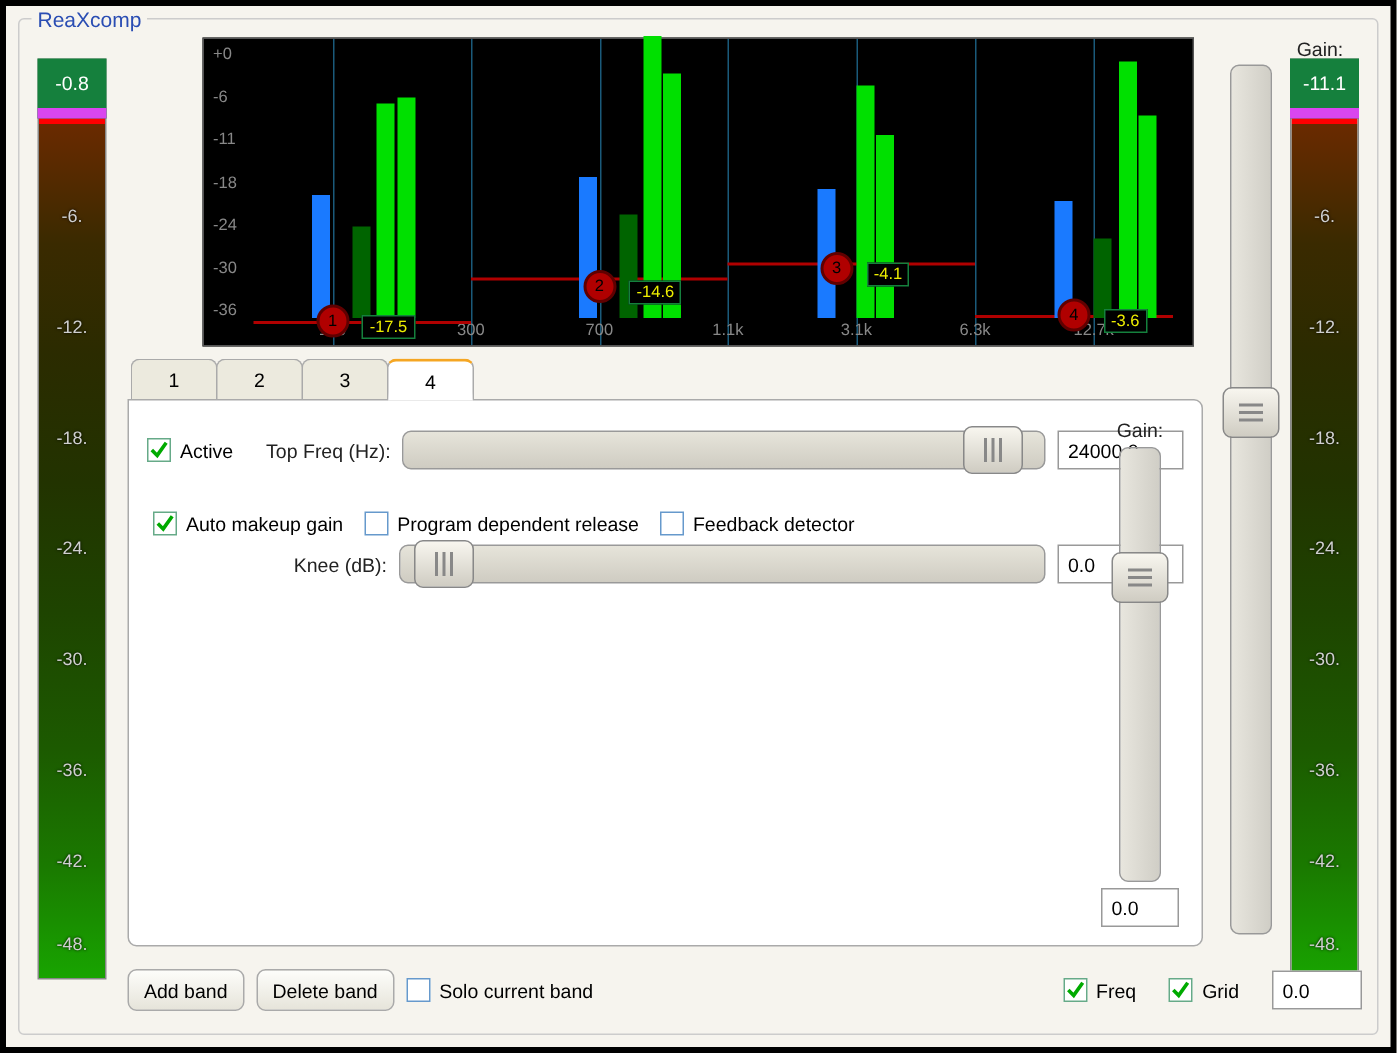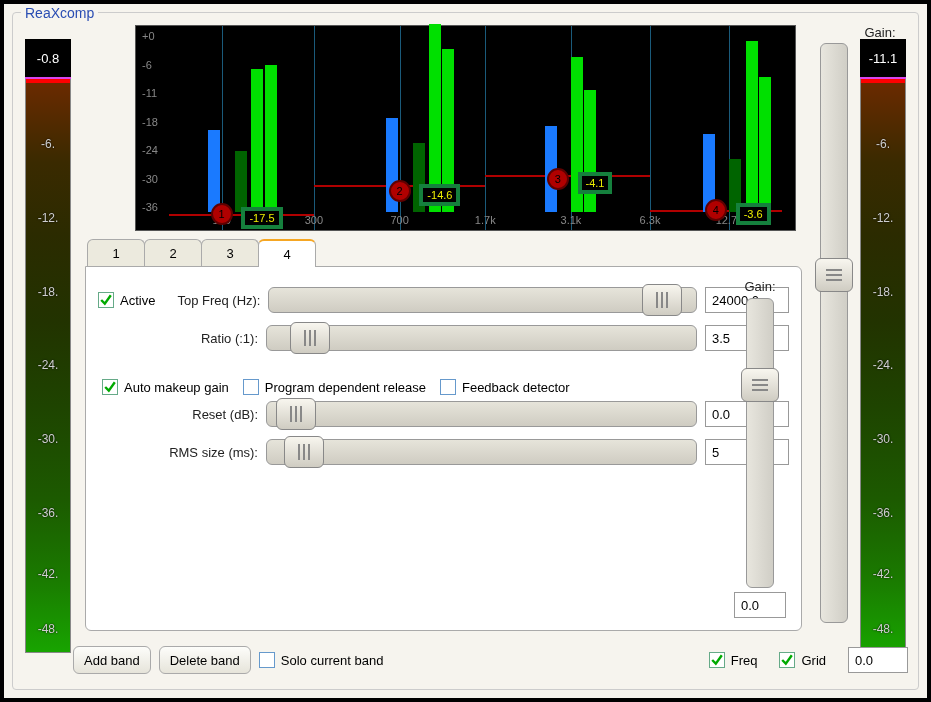--- a/index.html
+++ b/index.html
@@ -4,45 +4,45 @@
 <style>
 * { box-sizing: border-box; margin: 0; padding: 0; font-family: "Segoe UI", Tahoma, sans-serif; font-size: 13px; }
 body { background: #fff; }
 .frame { width: 931px; height: 702px; border: 4px solid #000; background: #f6f4ee; position: relative; }
 .inner { position: absolute; inset: 8px; border: 1px solid #ccc; border-radius: 4px; background: #f6f4ee; }
 .title { position: absolute; top: -8px; left: 8px; padding: 0 4px; color: #2a4db3; background: #f6f4ee; font-size: 14px; }
 
 
 .row-graph { position: absolute; top: 12px; left: 10px; right: 10px; height: 206px; display: flex; align-items: stretch; }
 .row-tabs  { position: absolute; top: 226px; left: 72px; right: 116px; bottom: 58px; }
-.row-btns  { position: absolute; left: 60px; right: 10px; bottom: 12px; height: 34px; display: flex; align-items: center; gap: 8px; }
+.row-btns  { position: absolute; left: 72px; right: 10px; bottom: 12px; height: 34px; display: flex; align-items: center; gap: 8px; }
 
 
 .meter { width: 46px; height: 614px; position: relative; }
 .meter.left  { position: absolute; top: 26px; left: 12px; }
 .meter.right { position: absolute; top: 26px; right: 12px; }
 .meter .bar { position: absolute; inset: 0; background: linear-gradient(to bottom,
   #ff0000 0%, #ff0000 7%, #6a2a00 7%, #3a2a00 20%, #2b2b00 32%, #223300 46%,
   #1e4400 60%, #1c5a00 75%, #1a7a00 88%, #18a400 100%); border: 1px solid #888; }
 .meter .lbl  { position: absolute; width: 100%; text-align: center; color: #cfcfcf; font-size: 12px; text-shadow: 0 0 2px #000; }
-.meter .head { position: absolute; top: 0; left: 0; right: 0; height: 40px; background: #000000; border-bottom: 2px solid #d946ef; display:flex; align-items:center; justify-content:center; color:#fff; font-size:13px; }
+.meter .head { position: absolute; top: 0; left: 0; right: 0; height: 40px; background: #15803d; border-bottom: 7px solid #d946ef; display:flex; align-items:center; justify-content:center; color:#fff; font-size:13px; }
 
 
 .graph-wrap { flex: 1; margin: 0 56px 0 56px; position: relative; }
 .graph { position: absolute; inset: 0; background: #000; border: 1px solid #555; }
 .graph .ylab { position: absolute; left: 6px; color: #888; font-size: 11px; }
 .graph .xlab { position: absolute; bottom: 4px; color: #888; font-size: 11px; transform: translateX(-50%); }
 .graph .gridv { position: absolute; top: 0; bottom: 0; width: 1px; background: #1a5a7a; }
 .graph .redline { position: absolute; height: 2px; background: #b00000; }
 .graph .bar { position: absolute; bottom: 18px; width: 12px; }
 .graph .bar.blue { background: #1a7aff; }
 .graph .bar.green { background: #00e000; }
 .graph .bar.dgreen { background: #006400; }
 .graph .node { position: absolute; width: 22px; height: 22px; border-radius: 50%; background: #b00000; border: 2px solid #600000; color:#000; display:flex; align-items:center; justify-content:center; font-size:11px; transform: translate(-50%,-50%); }
-.graph .valbox { position: absolute; padding: 1px 4px; background: #000; border: 4px solid #15803d; color: #ee0; font-size: 11px; transform: translateY(-50%); }
+.graph .valbox { position: absolute; padding: 1px 4px; background: #000; border: 1px solid #15803d; color: #ee0; font-size: 11px; transform: translateY(-50%); }
 
 
 .gain-col { width: 46px; display: flex; flex-direction: column; align-items: center; }
 .gain-lbl { font-size: 13px; color: #222; margin-bottom: 2px; }
 .vslider { position: relative; width: 28px; flex: 1; background: linear-gradient(to right,#e8e6de,#d0cec6); border: 1px solid #999; border-radius: 6px; }
 .vslider .thumb { position: absolute; left: -6px; right: -6px; height: 34px; background: linear-gradient(#f8f6ef,#cfccc2); border: 1px solid #888; border-radius: 6px; }
 .vslider .thumb::before { content:""; position:absolute; left:50%; top:50%; width:16px; height:2px; background:#888; transform:translate(-50%,-50%); box-shadow: 0 -5px 0 #888, 0 5px 0 #888; }
 
 
 .tabs { position: absolute; inset: 0; }
@@ -118,21 +118,21 @@
         <div class="ylab" style="top:72%">-30</div>
         <div class="ylab" style="top:86%">-36</div>
 
         <div class="gridv" style="left:13%"></div>
             <div class="xlab" style="left:13%">100</div>
         <div class="gridv" style="left:27%"></div>
             <div class="xlab" style="left:27%">300</div>
         <div class="gridv" style="left:40%"></div>
             <div class="xlab" style="left:40%">700</div>
         <div class="gridv" style="left:53%"></div>
-            <div class="xlab" style="left:53%">1.7k</div>
+            <div class="xlab" style="left:53%">1.1k</div>
         <div class="gridv" style="left:66%"></div>
             <div class="xlab" style="left:66%">3.1k</div>
         <div class="gridv" style="left:78%"></div>
             <div class="xlab" style="left:78%">6.3k</div>
         <div class="gridv" style="left:90%"></div>
             <div class="xlab" style="left:90%">12.7k</div>
 
         <div class="redline" style="left:5%; right:73%; top:92%"></div>
         <div class="redline" style="left:27%; right:47%; top:78%"></div>
         <div class="redline" style="left:53%; right:22%; top:73%"></div>
@@ -195,27 +195,20 @@
             <span>Active</span>
           </label>
           <span class="lbl first">Top Freq (Hz):</span>
           <div class="hslider">
                 <div class="thumb" style="left:calc(92% - 20px)"></div>
               </div>
           <div class="valbox2">24000.0</div>
         </div>
 
 
-        <div class="formrow">
-          <span class="lbl">Ratio (:1):</span>
-          <div class="hslider">
-                <div class="thumb" style="left:calc(10% - 20px)"></div>
-              </div>
-          <div class="valbox2">3.5</div>
-        </div>
 
         <div class="chkrow">
           <label class="chk">
             <span class="box">
                   <svg class="mark" viewBox="0 0 10 10">
                     <path d="M1 5 L4 8 L9 1" stroke="#0a0" stroke-width="2" fill="none"></path>
                   </svg>
                 </span>
             <span>Auto makeup gain</span>
           </label>
@@ -223,32 +216,25 @@
             <span class="box blue"></span>
             <span>Program dependent release</span>
           </label>
           <label class="chk">
             <span class="box blue"></span>
             <span>Feedback detector</span>
           </label>
         </div>
 
         <div class="formrow">
-          <span class="lbl">Reset (dB):</span>
+          <span class="lbl">Knee (dB):</span>
           <div class="hslider">
                 <div class="thumb" style="left:calc(2% - 0px)"></div>
               </div>
           <div class="valbox2">0.0</div>
-        </div>
-        <div class="formrow">
-          <span class="lbl">RMS size (ms):</span>
-          <div class="hslider">
-                <div class="thumb" style="left:calc(4% - 0px)"></div>
-              </div>
-          <div class="valbox2">5</div>
         </div>
 
         <div class="gain-side">
           <div class="gain-lbl">Gain:</div>
           <div class="vslider">
                 <div class="thumb" style="top:calc(30% - 17px)"></div>
               </div>
           <div class="valbox2">0.0</div>
         </div>
 

